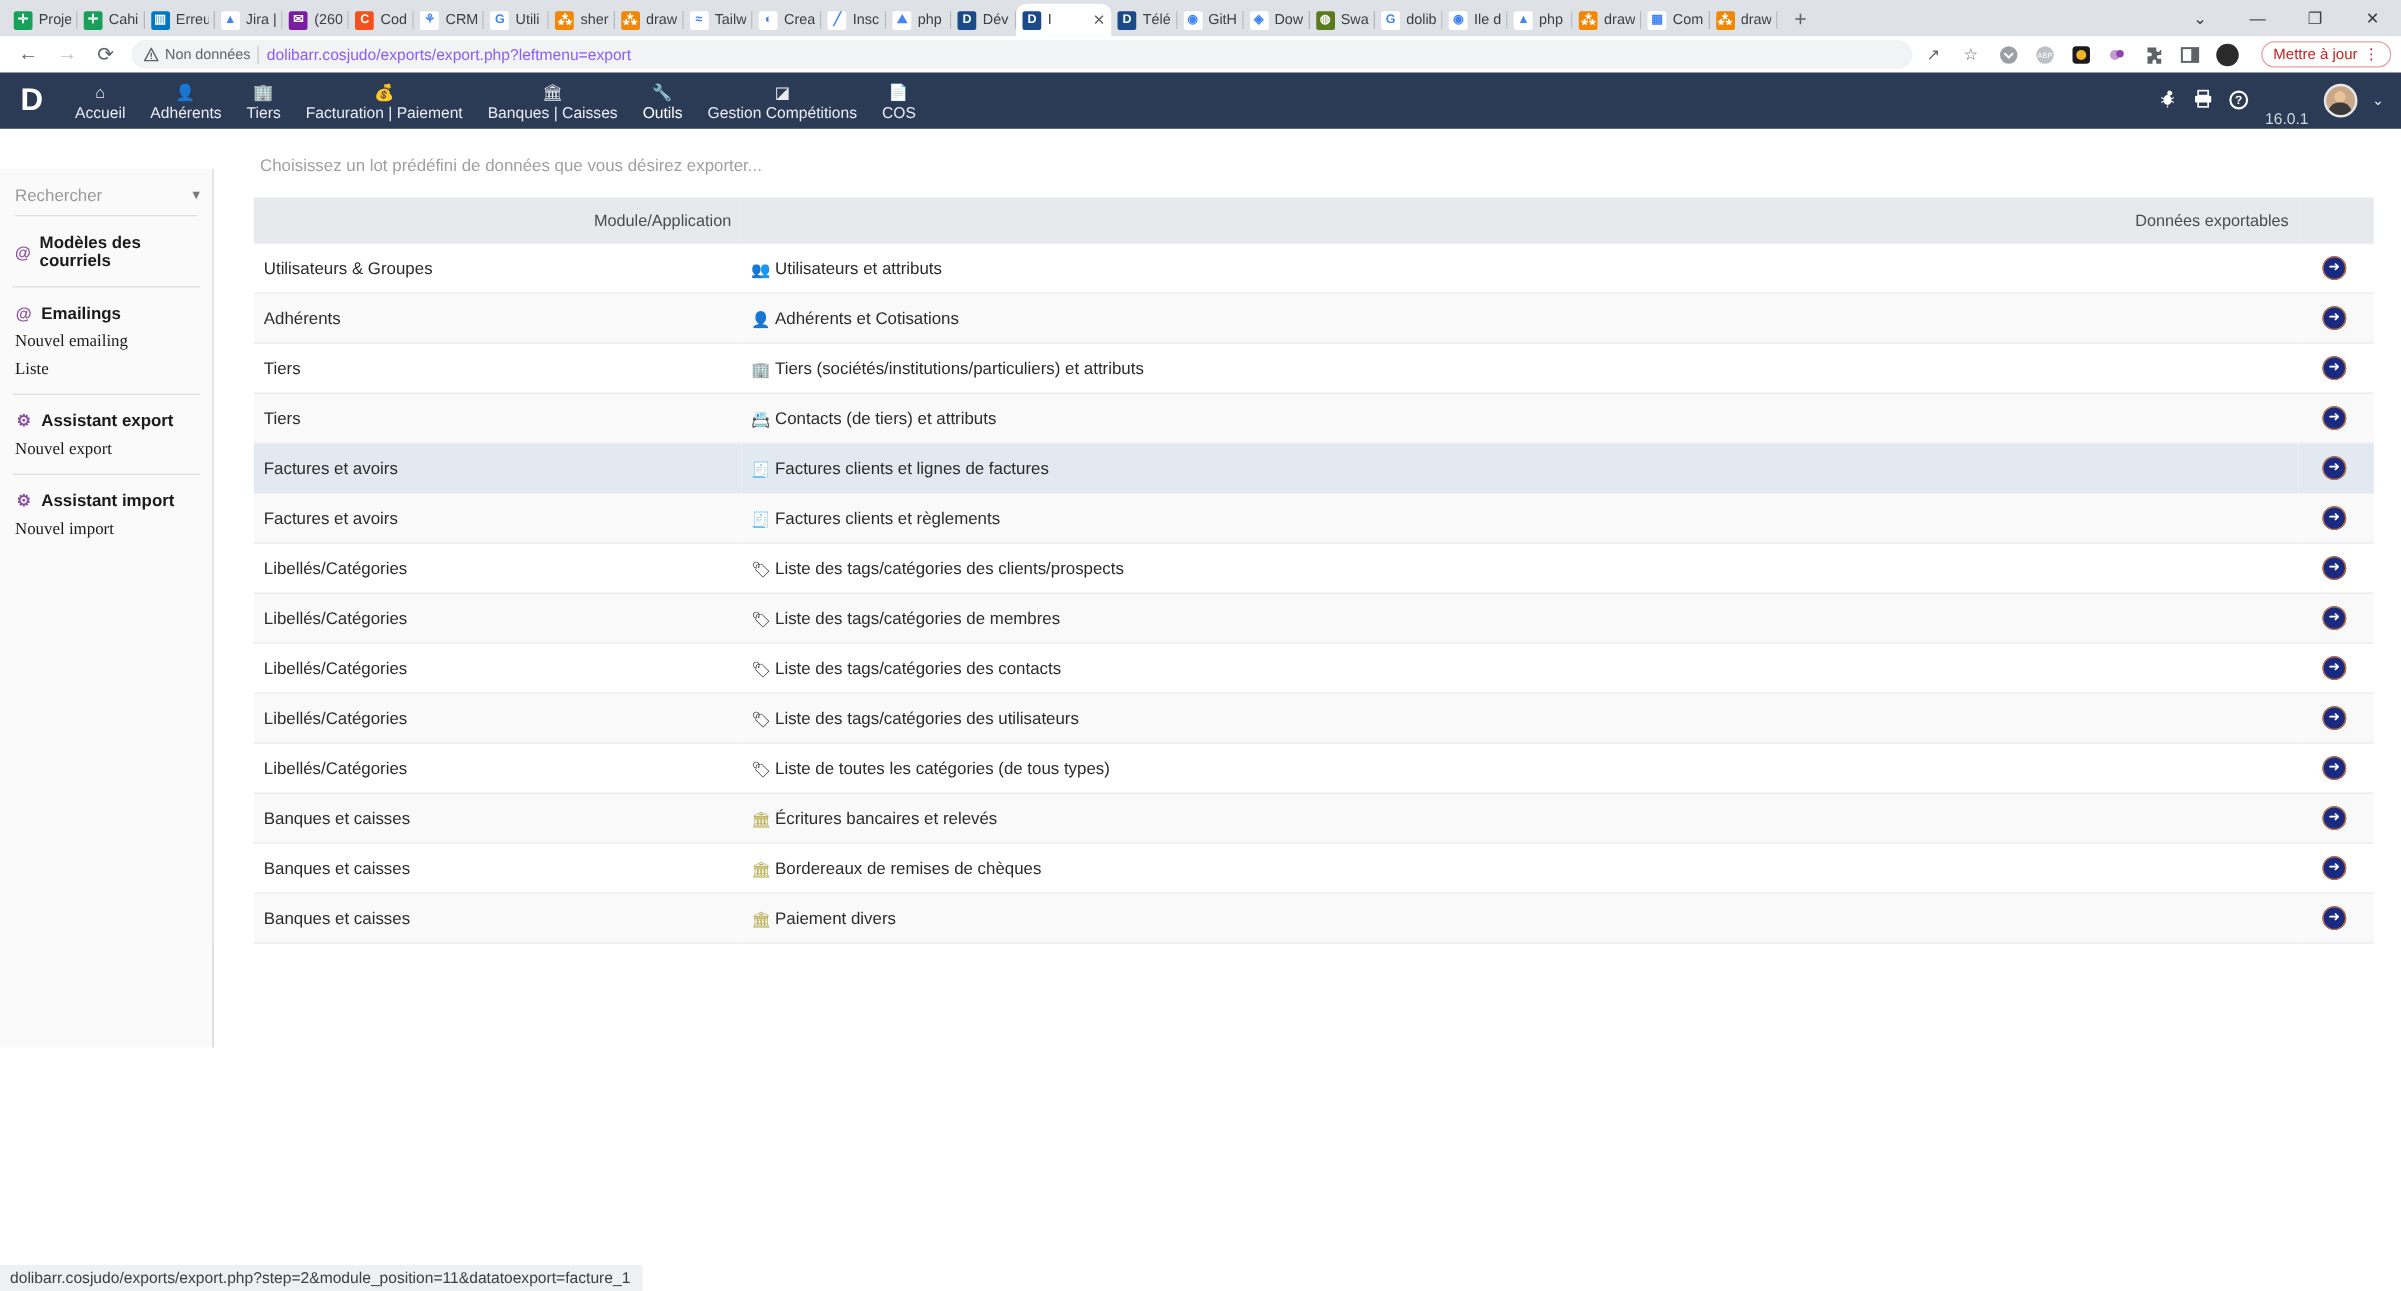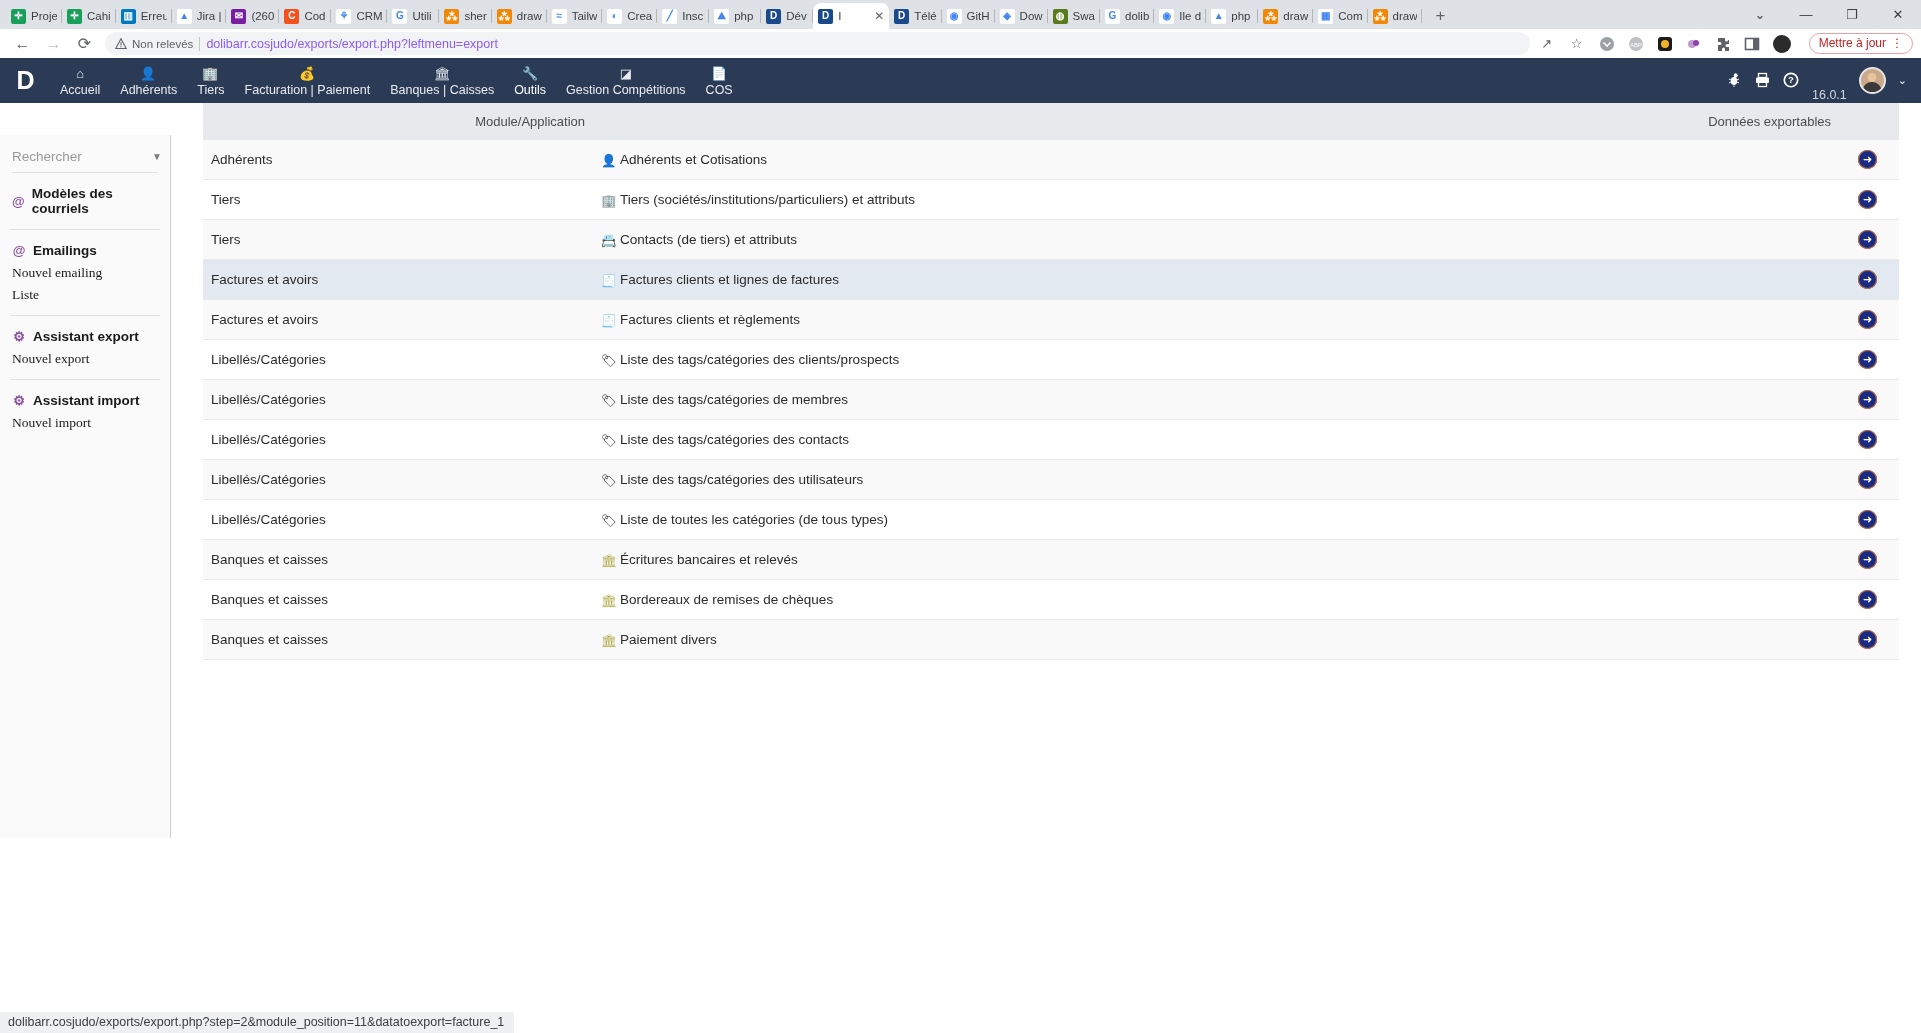--- a/index.html
+++ b/index.html
@@ -488,21 +488,21 @@
   <div class="nav-btn">←</div>
   <div class="nav-btn disabled">→</div>
   <div class="nav-btn">⟳</div>
   <div class="omnibox">
     <span class="omni-warn">
       <svg width="12" height="12" viewBox="0 0 16 16">
         <path d="M8 1 L15 14 L1 14 Z" fill="none" stroke="#5f6368" stroke-width="1.5"></path>
         <rect x="7.3" y="5.5" width="1.4" height="4.5" fill="#5f6368"></rect>
         <rect x="7.3" y="11" width="1.4" height="1.4" fill="#5f6368"></rect>
       </svg>
-      <span>Non relevés</span>
+      <span>Non données</span>
     </span>
     <span class="omni-sep"></span>
     <span class="omni-url">dolibarr.cosjudo/exports/export.php?leftmenu=export</span>
   </div>
   <div class="omni-right">
     <div class="ext-ico">↗</div>
     <div class="ext-ico">☆</div>
     <div class="ext-icons">
       <div class="ext-ico">
         <svg width="16" height="16" viewBox="0 0 16 16">
@@ -644,30 +644,36 @@
           <div class="sb-head">
             <span class="sb-ico">⚙</span>
             <span>Assistant import</span>
           </div>
           <div class="sb-sub">Nouvel import</div>
         </div>
       </div>
   </div>
 
   <div class="main">
+    <div class="hint-text">Choisissez un lot prédéfini de données que vous désirez exporter...</div>
 
     <table class="exp-table">
       <thead>
         <tr>
           <th class="col-mod">Module/Application</th>
           <th class="col-data">Données exportables</th>
           <th class="col-act"></th>
         </tr>
       </thead>
       <tbody id="table-body">
+          <tr class="odd">
+            <td class="col-mod">Utilisateurs &amp; Groupes</td>
+            <td class="col-data"><span class="cell-ico" style="color: rgb(74, 74, 74);">👥</span><span>Utilisateurs et attributs</span></td>
+            <td class="col-act"><span class="go-btn">➜</span></td>
+          </tr>
           <tr class="even">
             <td class="col-mod">Adhérents</td>
             <td class="col-data"><span class="cell-ico" style="color: rgb(138, 107, 61);">👤</span><span>Adhérents et Cotisations</span></td>
             <td class="col-act"><span class="go-btn">➜</span></td>
           </tr>
           <tr class="odd">
             <td class="col-mod">Tiers</td>
             <td class="col-data"><span class="cell-ico" style="color: rgb(91, 91, 158);">🏢</span><span>Tiers (sociétés/institutions/particuliers) et attributs</span></td>
             <td class="col-act"><span class="go-btn">➜</span></td>
           </tr>

